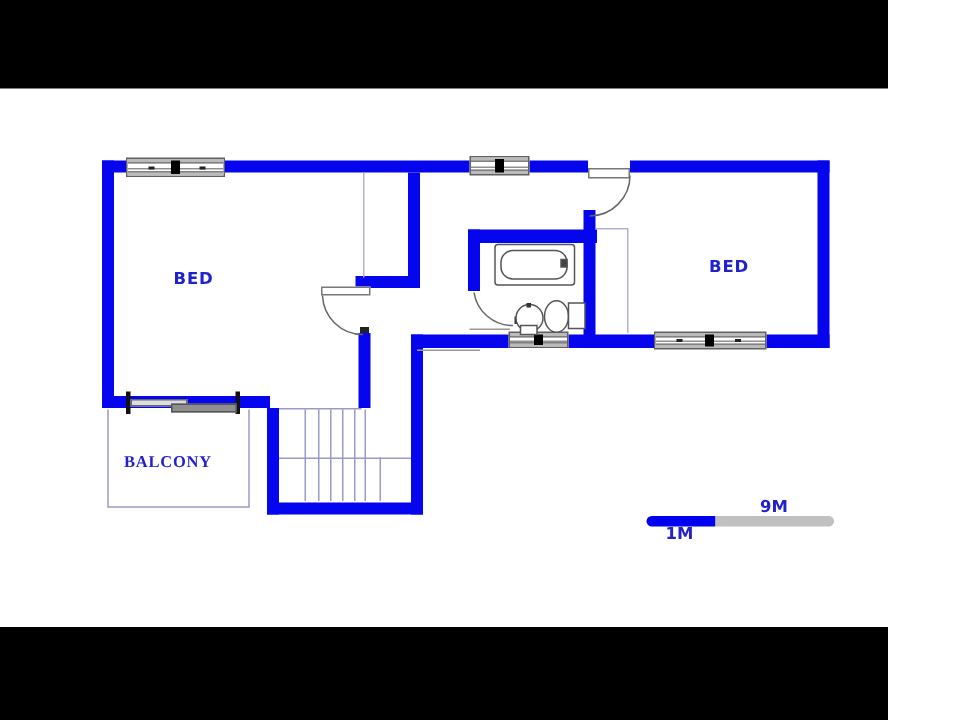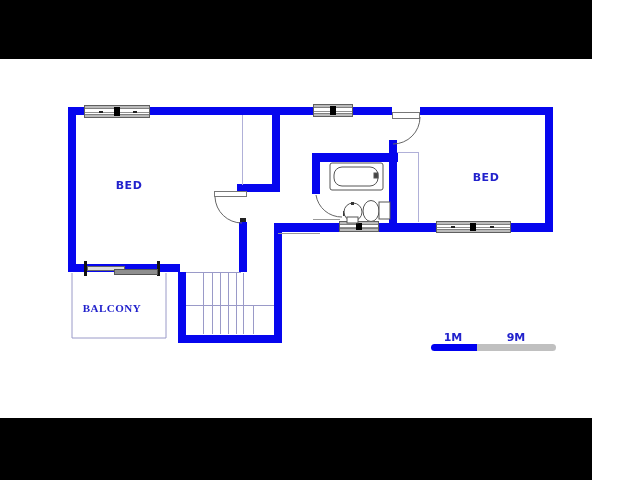--- a/index.html
+++ b/index.html
@@ -139,19 +139,19 @@
       <ellipse cx="371" cy="211" rx="8" ry="10.5"></ellipse>
       <rect x="379" y="202" width="11" height="17"></rect>
     </g>
   </svg>
 
   <div class="room-label" style="left:99px;top:179px;width:60px;">BED</div>
   <div class="room-label" style="left:456px;top:171px;width:60px;">BED</div>
   <div class="room-label" style="left:72px;top:302px;width:80px;font-family:Liberation Serif, serif;">BALCONY</div>
 
   <div>
-    <div class="scale-label" style="left:433px;top:331px;width:40px;">1M</div>
+    <div class="scale-label" style="left:433px;top:349px;width:40px;">1M</div>
     <div class="scale-label" style="left:496px;top:331px;width:40px;">9M</div>
     <div class="scalebar-blue" style="left:431px;top:344px;width:46px;height:7px;"></div>
     <div class="scalebar-gray" style="left:477px;top:344px;width:79px;height:7px;"></div>
   </div>
 
 </div>
 
 </body></html>

